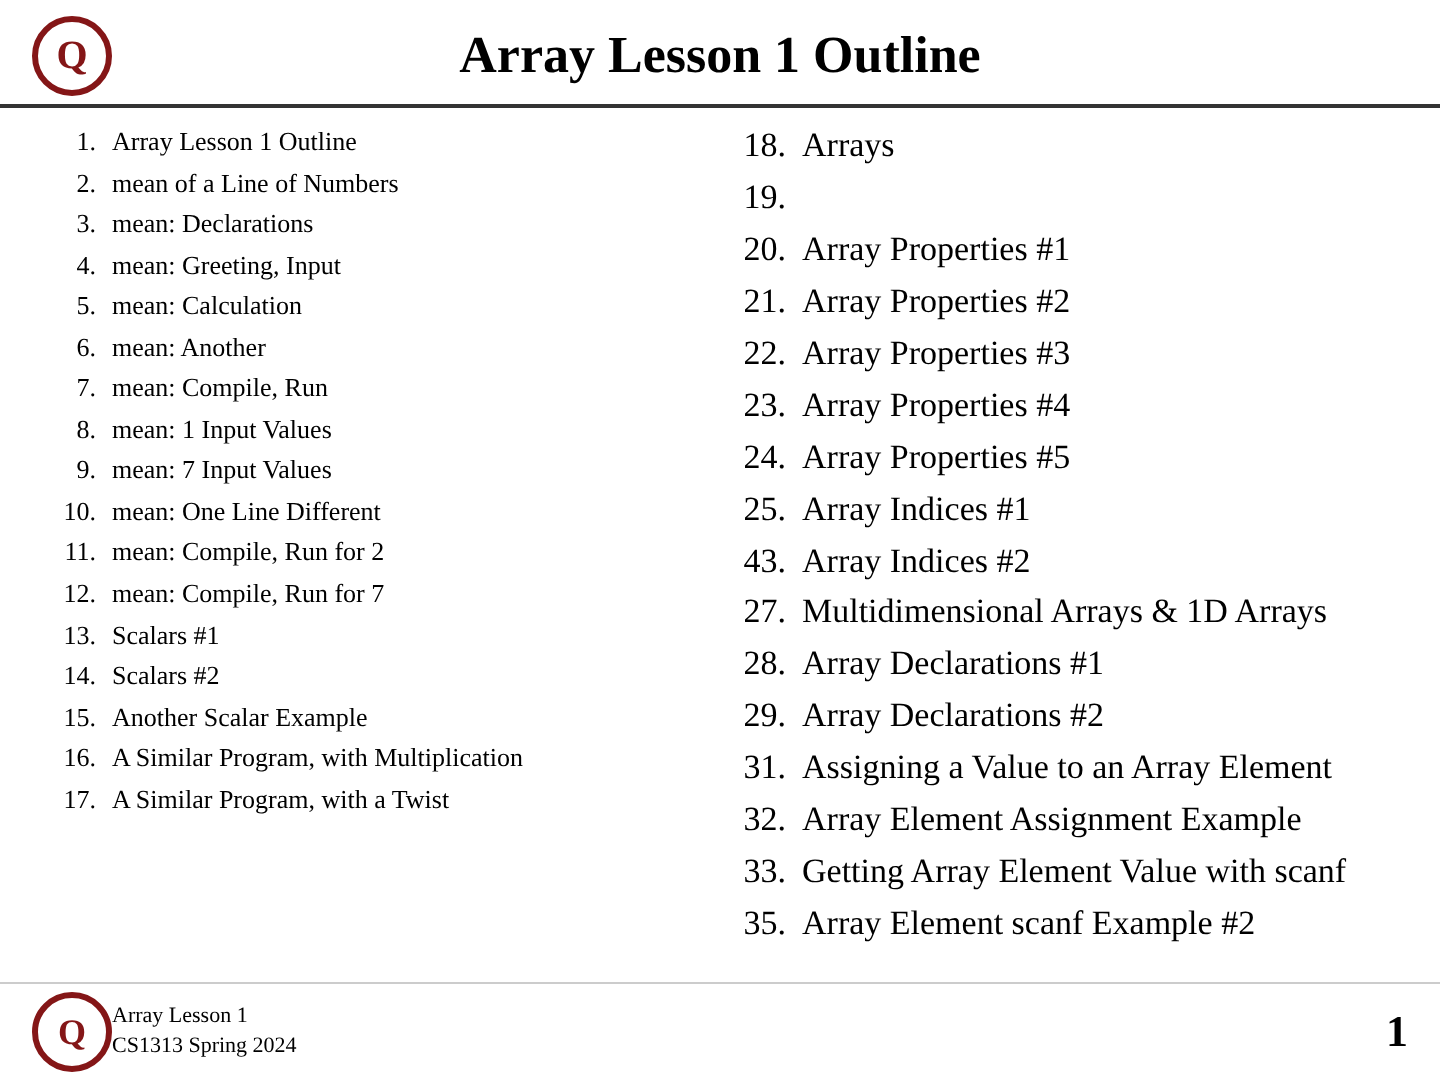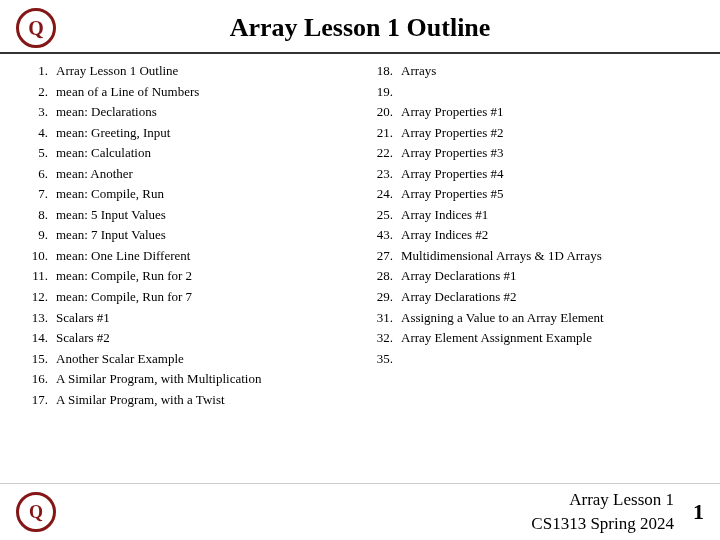--- a/index.html
+++ b/index.html
@@ -56,21 +56,21 @@
       display: flex;
       padding: 8px 20px 4px 20px;
       gap: 10px;
     }
     .left-col {
       flex: 1;
       font-size: 13px;
     }
     .right-col {
       flex: 1;
-      font-size: 13px;
+      font-size: 17px;
     }
     .outline-list {
       list-style: none;
       padding: 0;
     }
     .outline-list li {
       display: flex;
       margin-bottom: 3px;
       line-height: 1.35;
     }
@@ -103,22 +103,22 @@
       align-items: center;
       justify-content: center;
       color: #841617;
       font-size: 18px;
       font-weight: bold;
       font-family: serif;
       background: #fff;
     }
     .footer-text {
       flex: 1;
-      text-align: right;
-      font-size: 17px;
+      text-align: left;
+      font-size: 11px;
       font-family: 'Times New Roman', Times, serif;
       line-height: 1.4;
     }
     .footer-page {
       font-size: 22px;
       font-weight: bold;
       min-width: 30px;
       text-align: right;
     }
   </style>
@@ -161,21 +161,21 @@
           <li>
             <span class="item-num">6.</span>
             <span class="item-text">mean: Another</span>
           </li>
           <li>
             <span class="item-num">7.</span>
             <span class="item-text">mean: Compile, Run</span>
           </li>
           <li>
             <span class="item-num">8.</span>
-            <span class="item-text">mean: 5 Input Values</span>
+            <span class="item-text">mean: 1 Input Values</span>
           </li>
           <li>
             <span class="item-num">9.</span>
             <span class="item-text">mean: 7 Input Values</span>
           </li>
           <li>
             <span class="item-num">10.</span>
             <span class="item-text">mean: One Line Different</span>
           </li>
           <li>
@@ -260,21 +260,26 @@
           </li>
           <li>
             <span class="item-num">31.</span>
             <span class="item-text">Assigning a Value to an Array Element</span>
           </li>
           <li>
             <span class="item-num">32.</span>
             <span class="item-text">Array Element Assignment Example</span>
           </li>
           <li>
+            <span class="item-num">33.</span>
+            <span class="item-text">Getting Array Element Value with scanf</span>
+          </li>
+          <li>
             <span class="item-num">35.</span>
+            <span class="item-text">Array Element scanf Example #2</span>
           </li>
         </ul>
     </div>
   </div>
 
   <div class="footer">
     <div class="footer-logo">Q</div>
     <div class="footer-text">
       <div>Array Lesson 1</div>
       <div>CS1313 Spring 2024</div>

